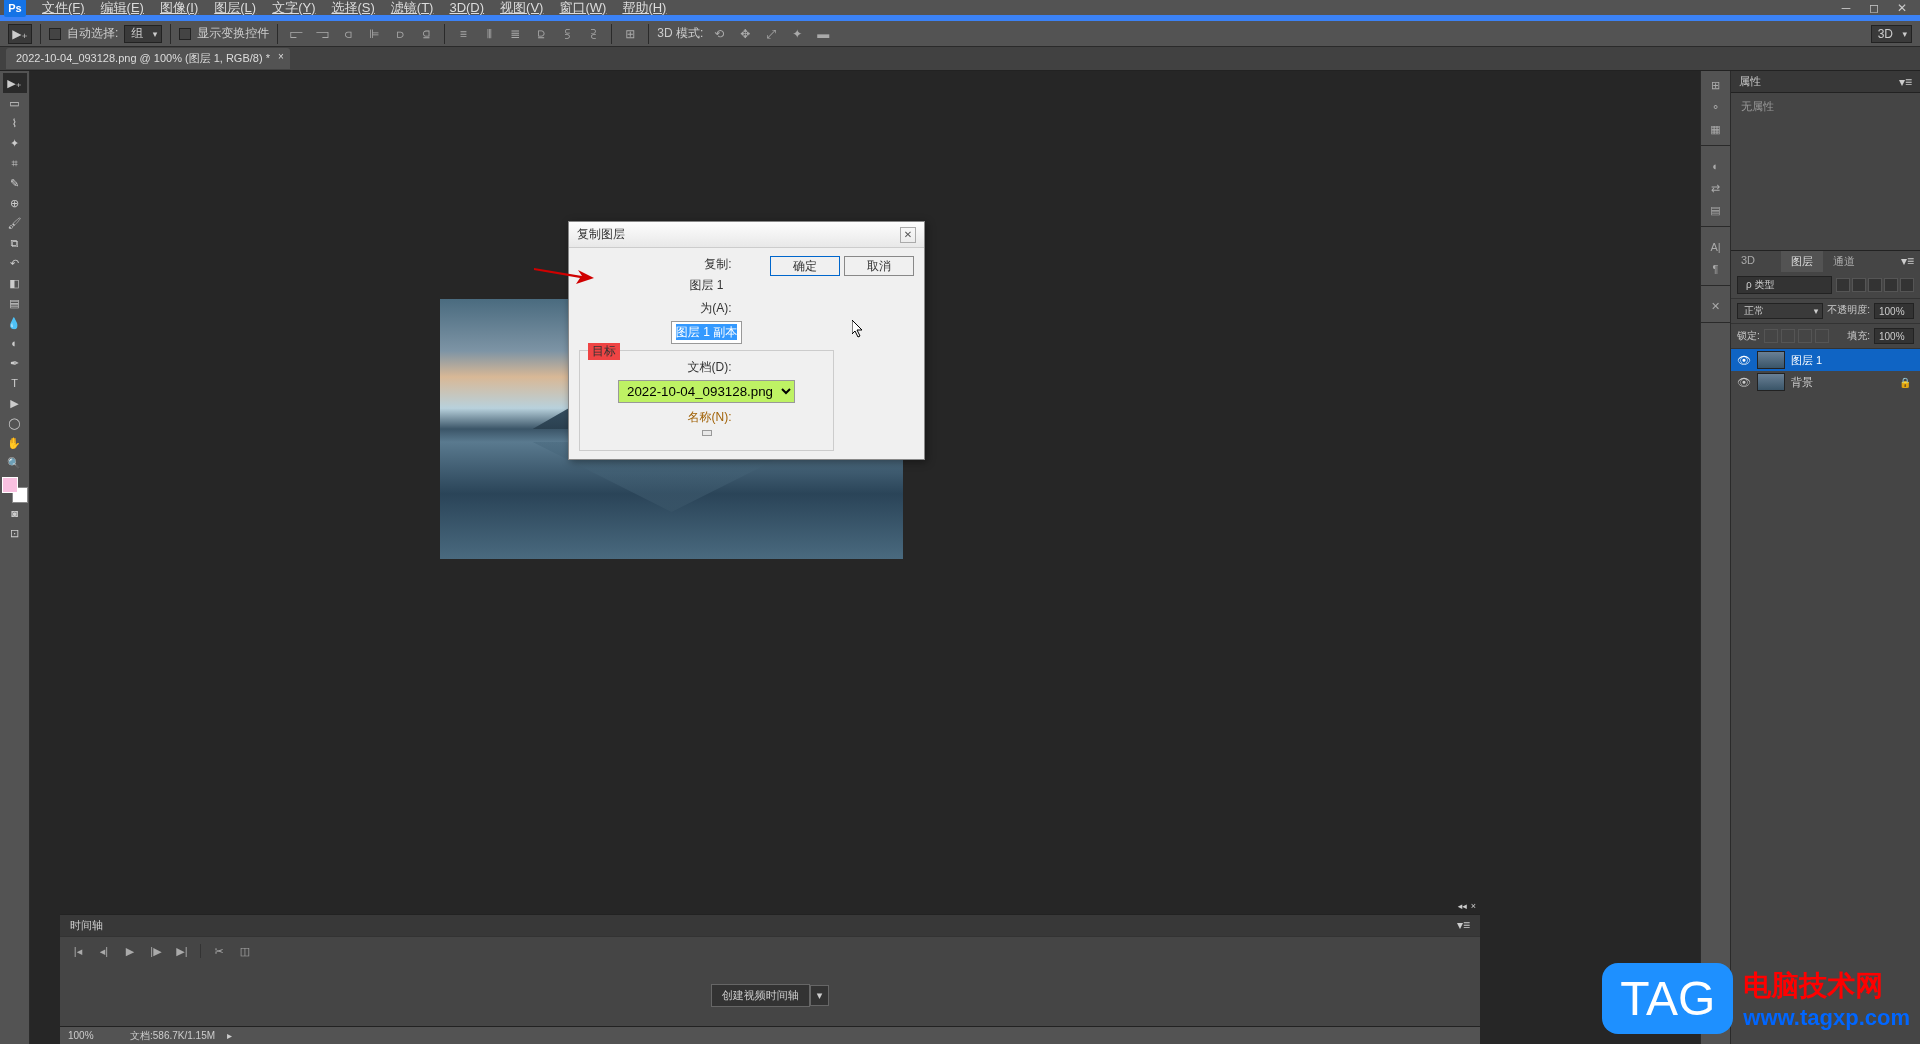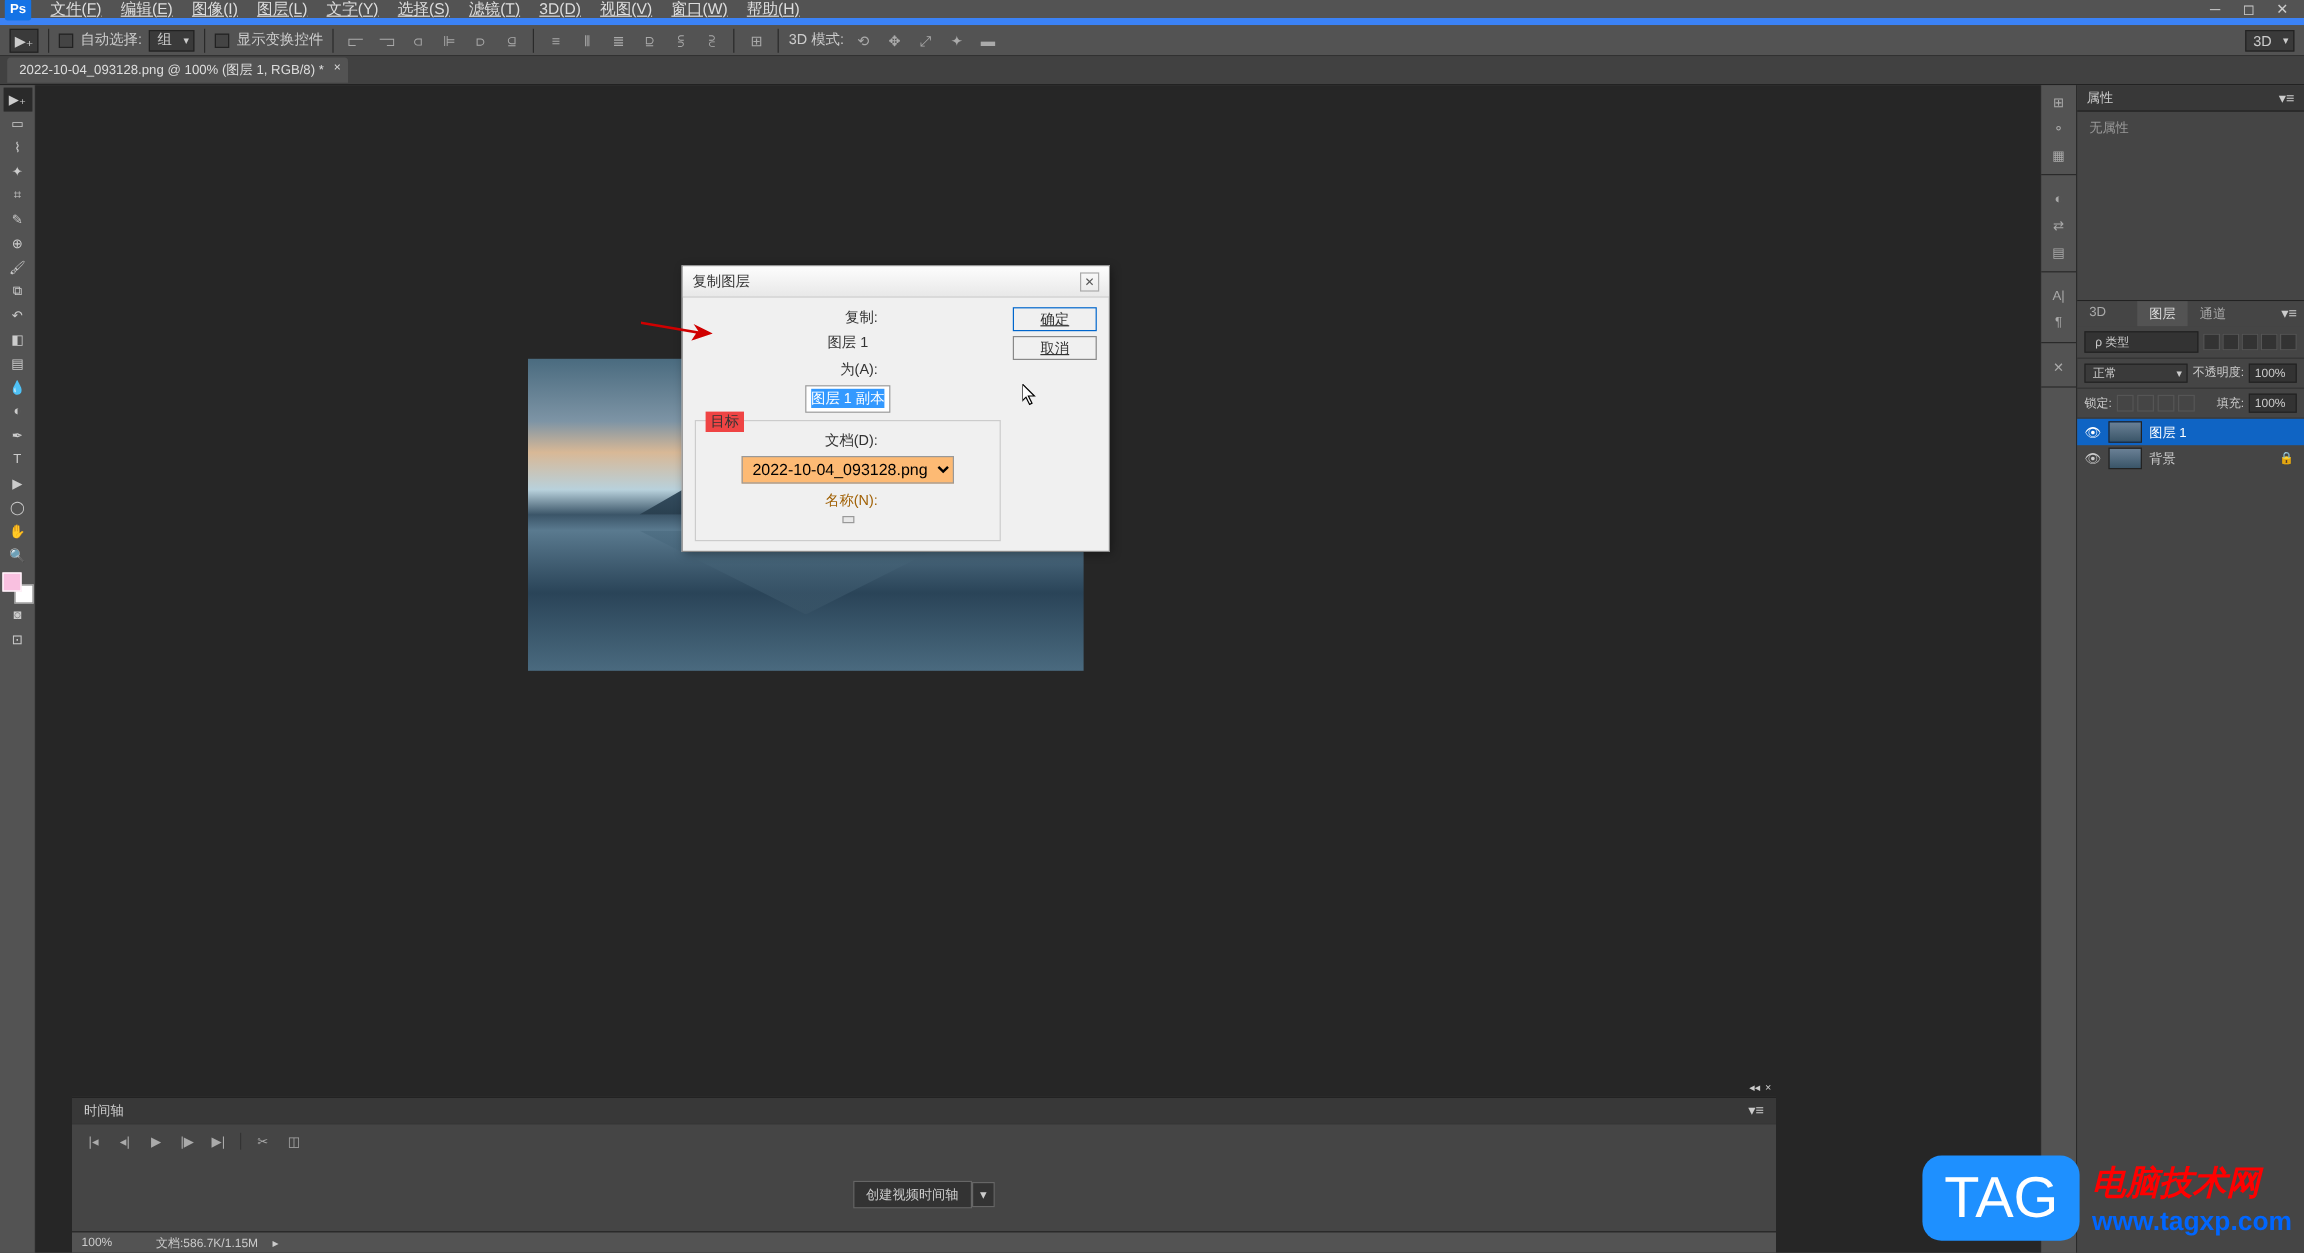--- a/index.html
+++ b/index.html
@@ -94,39 +94,39 @@
 .dialog-close { margin-left: auto; width: 16px; height: 16px; border: 1px solid #aaa; display: flex; align-items: center; justify-content: center; font-size: 10px; color: #555; }
 .dialog-body { padding: 8px 10px; color: #333; font-size: 12px; position: relative; }
 .dlg-row { display: flex; align-items: center; margin-bottom: 6px; gap: 4px; flex-direction: column; }
 .dlg-label { width: 50px; text-align: right; }
 .dlg-text { color: #333; }
 .dlg-input { flex: 1; border: 1px solid #999; padding: 2px 4px; background: #fff; height: 20px; }
 .dlg-input.selected-text { background: #fff; }
 .dlg-input.selected-text span { background: #3399ff; color: #fff; padding: 1px 0; }
 .dlg-fieldset { border: 1px solid #ccc; padding: 8px 10px; margin-top: 4px; position: relative; width: 255px; }
 .dlg-legend { position: absolute; top: -8px; left: 8px; background: #ef4444; padding: 0 4px; font-size: 12px; }
-.dlg-select { flex: 1; border: 1px solid #999; background: #fdba74; padding: 2px 4px; height: 16px; }
+.dlg-select { flex: 1; border: 1px solid #999; background: #bef264; padding: 2px 4px; height: 16px; }
 .dlg-input.disabled { background: #e8e8e8; color: #999; }
 .dlg-label.disabled { color: #a16207; }
-.dlg-buttons { position: absolute; right: 10px; top: 8px; display: flex; flex-direction: column; gap: 4px; text-decoration: underline; }
+.dlg-buttons { position: absolute; right: 10px; top: 8px; display: flex; flex-direction: row; gap: 4px; }
 .dlg-btn { width: 70px; height: 20px; border: 1px solid #888; background: #f0f0f0; display: flex; align-items: center; justify-content: center; font-size: 12px; }
 .dlg-btn.primary { border: 1px solid #0066cc; }
 
 
 .red-arrow { position: absolute; left: 534px; top: 264px; z-index: 100; }
 .red-arrow svg { width: 60px; height: 20px; }
 
 
 .cursor-arrow { position: absolute; left: 852px; top: 320px; font-size: 14px; color: #000; }
 
 
 .watermark { position: absolute; right: 10px; bottom: 10px; display: flex; align-items: center; gap: 10px; }
 .tag-badge { background: #1e90ff; color: #fff; font-weight: normal; font-size: 48px; padding: 8px 18px; border-radius: 16px; font-family: Arial Black, sans-serif; }
 .wm-text { display: flex; flex-direction: column; }
-.wm-cn { color: #ff0000; font-size: 28px; font-weight: bold; font-style: italic; }
+.wm-cn { color: #ff0000; font-size: 28px; font-weight: bold; }
 .wm-url { color: #0066ff; font-size: 22px; font-weight: bold; }
 </style>
 </head>
 <body>
 
 <div class="menubar">
   <div class="ps-logo">Ps</div>
   <div class="menu-item">文件(F)</div>
   <div class="menu-item">编辑(E)</div>
   <div class="menu-item">图像(I)</div>

